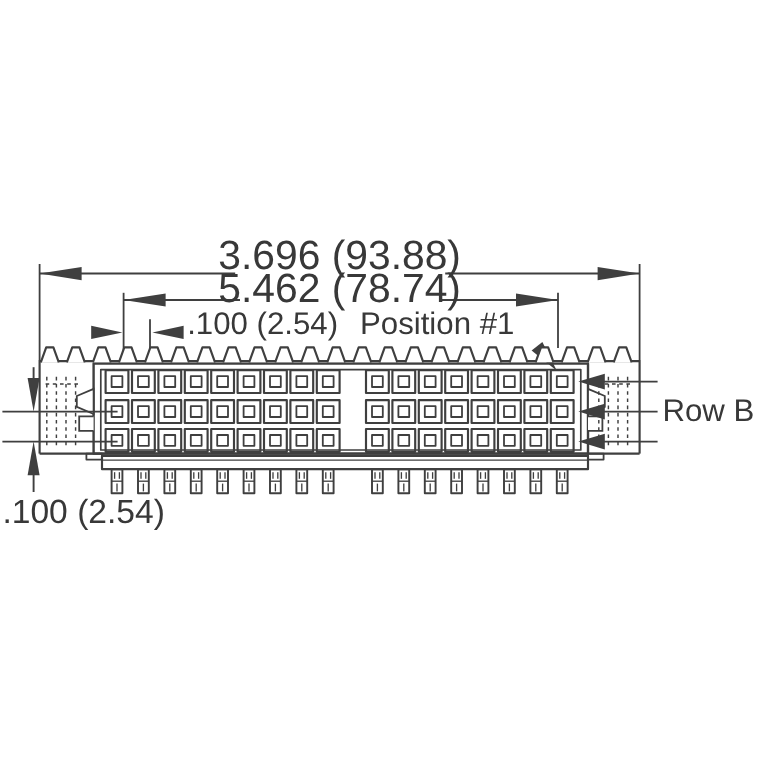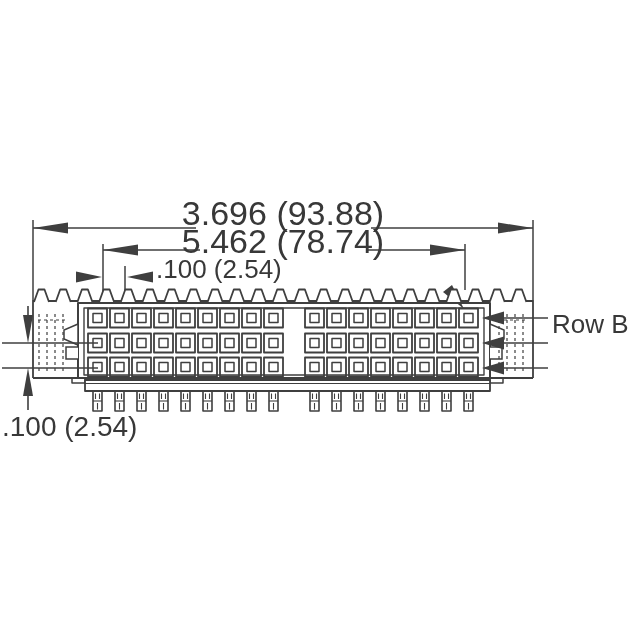--- a/index.html
+++ b/index.html
@@ -281,19 +281,20 @@
       <line x1="2" y1="343" x2="98" y2="343" stroke="#3f3f3f" stroke-width="1.4"></line>
       <line x1="2" y1="368" x2="98" y2="368" stroke="#3f3f3f" stroke-width="1.4"></line>
     </svg>
 
   <div class="lbl dim-big" style="left:103px;top:196px;">3.696 (93.88)</div>
 
   <div class="lbl dim-big" style="left:103px;top:224px;">5.462 (78.74)</div>
 
   <div class="lbl dim-med" style="left:156px;top:256px;">.100 (2.54)</div>
 
-
-
-  <div class="lbl rowlbl" style="left:552px;top:311px;">Row B</div>
+  <div class="lbl dim-med" style="left:300px;top:256px;">Position #1</div>
+
+
+  <div class="lbl rowlbl" style="left:552px;top:329px;">Row B</div>
 
 
   <div class="lbl dim-bottom" style="left:2px;top:412px;">.100 (2.54)</div>
 </div>
 
 </body></html>

